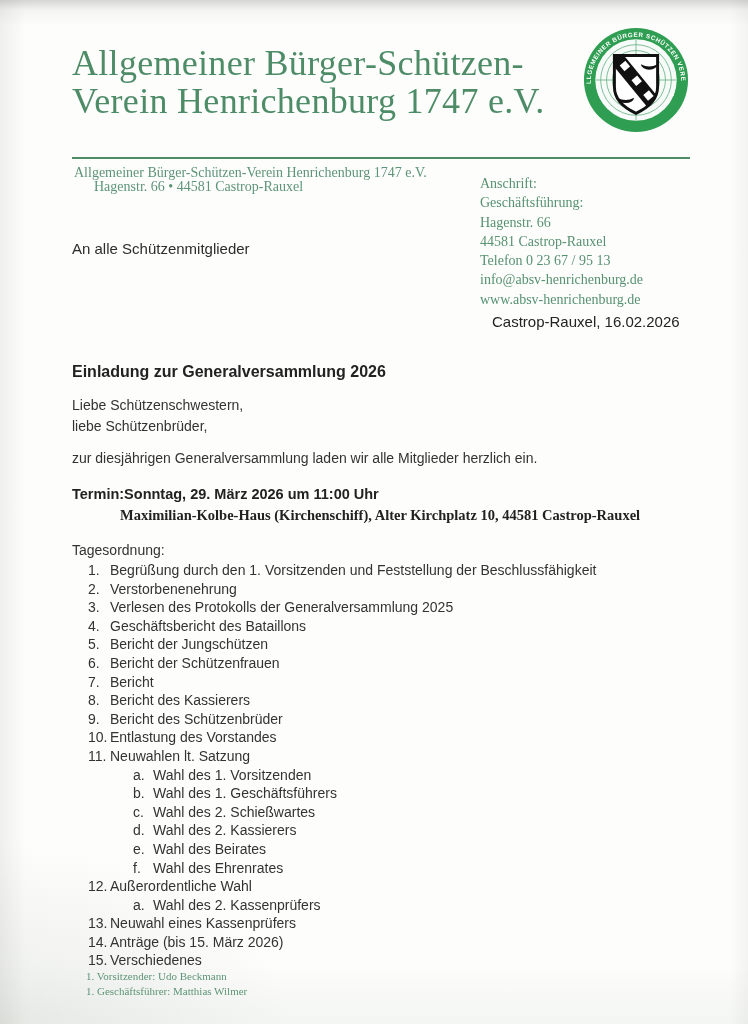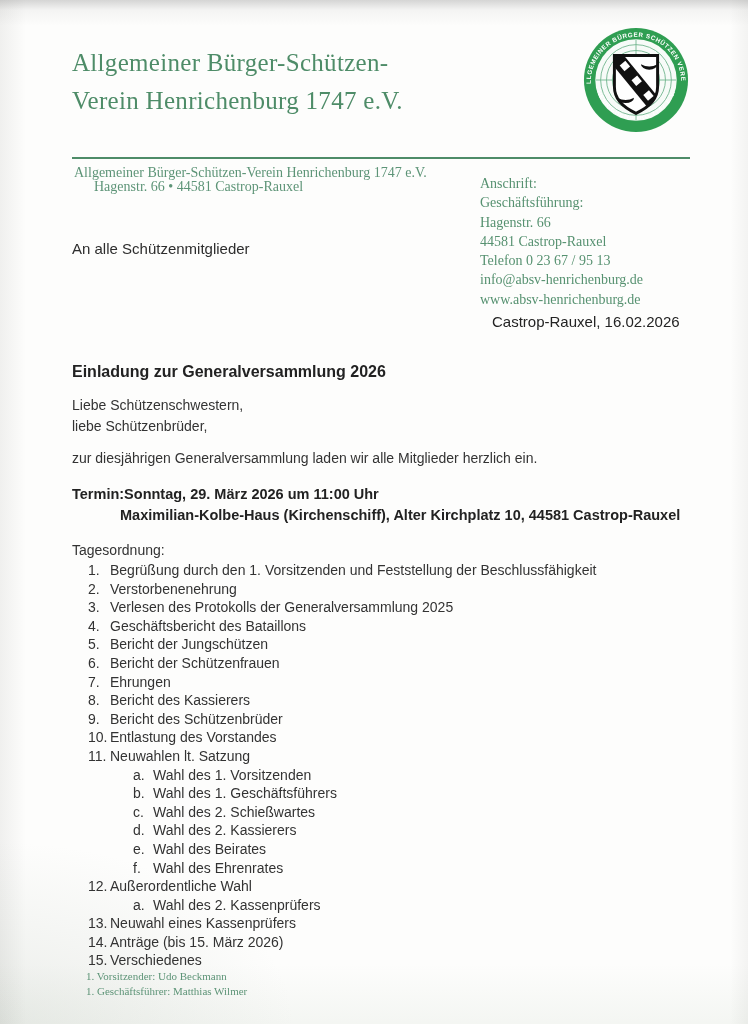--- a/index.html
+++ b/index.html
@@ -18,21 +18,21 @@
       radial-gradient(420px 260px at 0% 100%, rgba(188,196,186,0.28), rgba(255,255,255,0) 70%),
       linear-gradient(0deg, rgba(216,224,214,0.25) 0px, rgba(255,255,255,0) 60px),
       #fdfdfc;
   }
   .abs{position:absolute;}
 
   
   .org-title{
     left:72px;top:44px;width:520px;
     font-family:"Liberation Serif",serif;
-    font-size:25px;line-height:38px;color:#4e8c68;
+    font-size:36px;line-height:38px;color:#4e8c68;
     letter-spacing:0.3px;white-space:nowrap;
   }
   .logo{left:582px;top:26px;width:108px;height:108px;}
   .rule{left:72px;top:157px;width:618px;height:2px;background:#4e8c68;}
   .sender{
     left:74px;top:166px;width:340px;
     font-family:"Liberation Serif",serif;
     font-size:14px;line-height:14px;color:#5d9477;
     white-space:nowrap;
   }
@@ -46,21 +46,21 @@
     font-size:14px;line-height:19.3px;color:#569170;
     white-space:nowrap;
   }
   .date-line{left:492px;top:313px;font-size:15px;color:#232323;white-space:nowrap;}
 
   
   .subject{left:72px;top:363px;font-size:16px;font-weight:bold;color:#222;white-space:nowrap;}
   .salutation{left:72px;top:395px;font-size:14px;line-height:21px;color:#333;}
   .intro{left:72px;top:450px;font-size:14px;color:#333;white-space:nowrap;}
   .termin{left:72px;top:484px;font-size:14.5px;line-height:20.5px;font-weight:bold;color:#222;white-space:nowrap;}
-  .termin .loc{margin-left:48px;}
+  .termin .loc{margin-left:48px;font-family:Liberation Serif, serif;}
   .agenda-label{left:72px;top:542px;font-size:14px;color:#333;}
 
   .agenda{left:88px;top:561px;width:620px;font-size:14px;color:#333;}
   .agenda-item{display:flex;line-height:18.6px;white-space:nowrap;}
   .agenda-item .marker{flex:0 0 22px;}
   .agenda-item.level-2{padding-left:45px;}
   .agenda-item.level-2 .marker{flex:0 0 20px;}
 
   .footer{
     left:70px;top:969px;width:400px;
@@ -180,21 +180,21 @@
       <div class="agenda-item level-1">
     <span class="marker">5.</span>
     <span class="text">Bericht der Jungschützen</span>
   </div>
       <div class="agenda-item level-1">
     <span class="marker">6.</span>
     <span class="text">Bericht der Schützenfrauen</span>
   </div>
       <div class="agenda-item level-1">
     <span class="marker">7.</span>
-    <span class="text">Ehrungen</span>
+    <span class="text">Bericht</span>
   </div>
       <div class="agenda-item level-1">
     <span class="marker">8.</span>
     <span class="text">Bericht des Kassierers</span>
   </div>
       <div class="agenda-item level-1">
     <span class="marker">9.</span>
     <span class="text">Bericht des Schützenbrüder</span>
   </div>
       <div class="agenda-item level-1">

